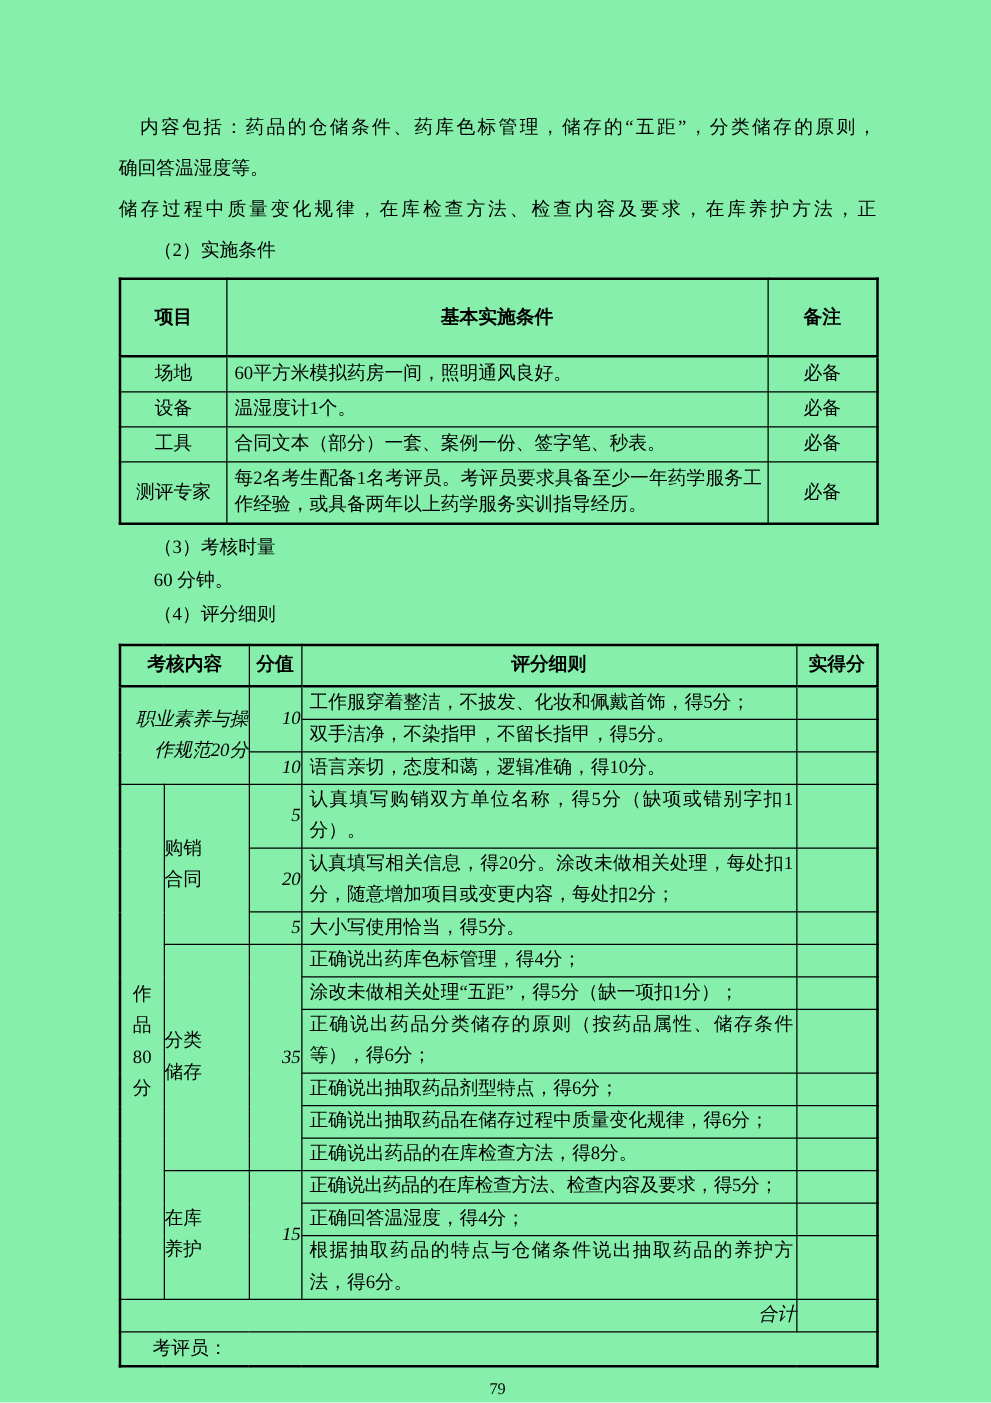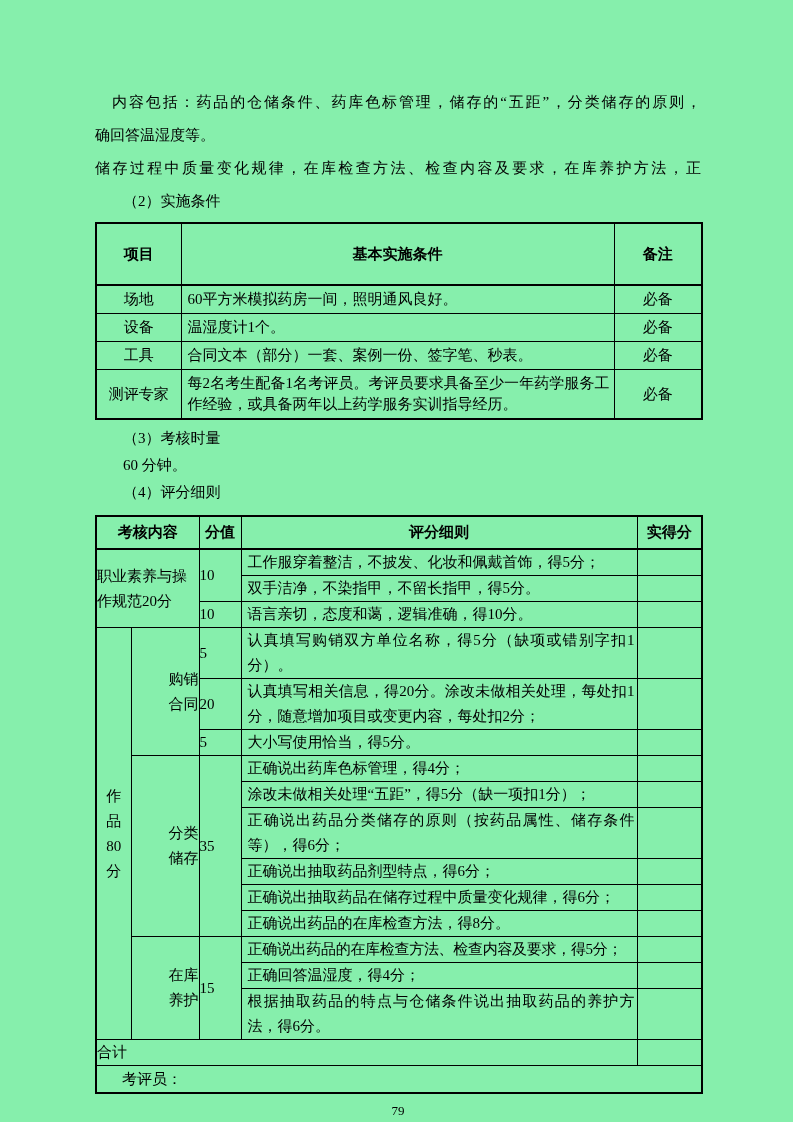--- a/index.html
+++ b/index.html
@@ -26,25 +26,25 @@
   .conditions { margin-top:4px; }
   .conditions th { line-height:22px; padding:19px 0; }
   .conditions td { line-height:21px; padding:3px 0; }
   .conditions .c-item { text-align:center; }
   .conditions .c-cond { padding-left:6px; padding-right:4px; text-align:justify; }
   .conditions .c-note { text-align:center; }
   
   .scoring { margin-top:9px; }
   .scoring th { line-height:31px; }
   .scoring td { line-height:25px; }
-  .center { text-align:left; }
+  .center { text-align:right;font-style:italic; }
   .crit { padding-left:6px; padding-right:2px; text-align:justify; }
   .crit-tight { letter-spacing:-0.3px; padding-right:0; }
   .vlabel div { line-height:25px; text-align:center; }
-  .glabel div { line-height:25px; text-align:right; }
+  .glabel div { line-height:25px; text-align:left; }
   .examiner td { padding-left:25px; line-height:26px; }
   .total-cell { line-height:26px; }
   .pagenum { text-align:center; font-size:13px; margin-top:9px; line-height:16px; }
 </style>
 </head>
 <body>
 
 <div class="page">
 
   <div>

